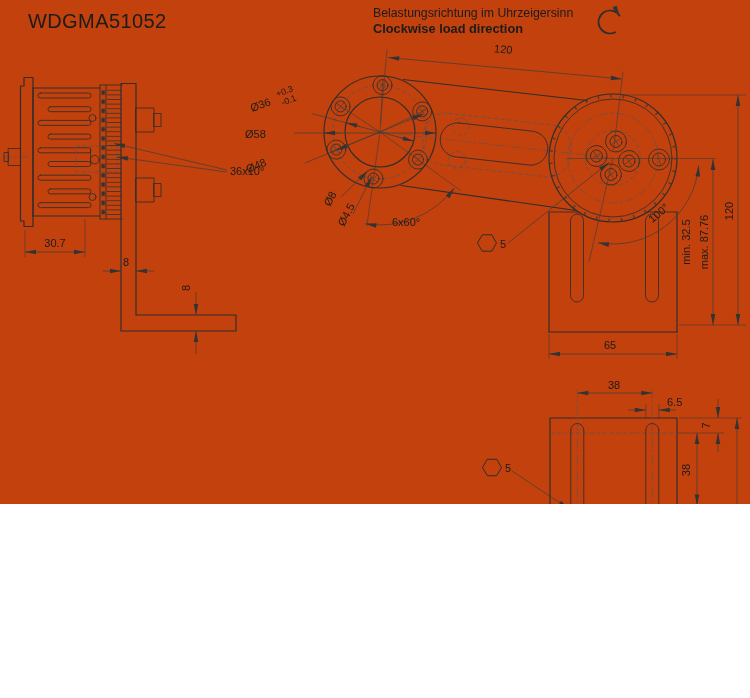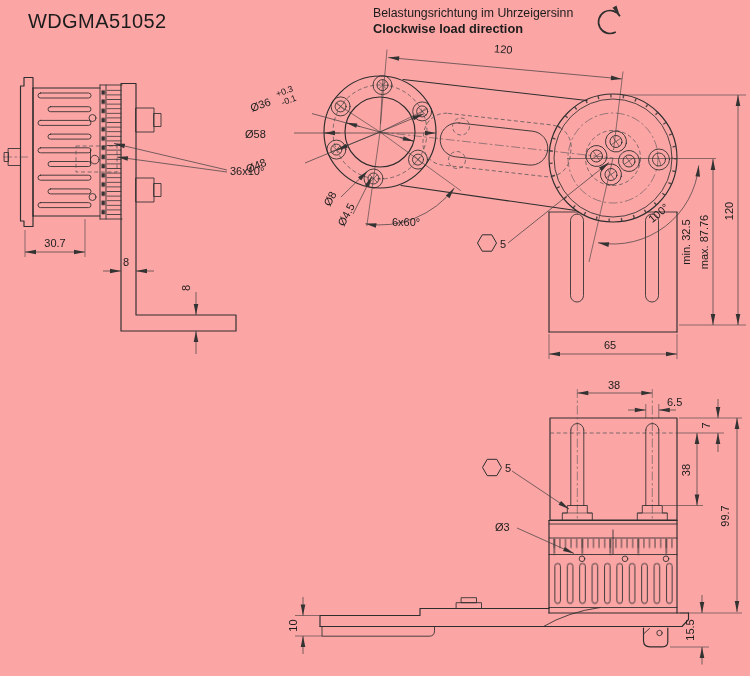--- a/index.html
+++ b/index.html
@@ -1,16 +1,16 @@
 <!DOCTYPE html>
 <html><head>
 <meta charset="utf-8">
 <style>
   html,body{margin:0;padding:0;background:#fff;}
-  #stage{width:750px;height:676px;background:#fca5a5;position:relative;overflow:hidden;}
+  #stage{width:750px;height:504px;background:#c2410c;position:relative;overflow:hidden;}
   svg{display:block;}
   text{fill:#1c1c1c;font-family:"Liberation Sans","DejaVu Sans",sans-serif;}
   .title{font-size:20px;letter-spacing:.4px;}
   .noteDe{font-size:12.3px;}
   .noteEn{font-size:12.8px;font-weight:bold;}
   .dtxt{font-size:11px;text-anchor:middle;}
   .dtxtS{font-size:11px;text-anchor:start;}
   .tol{font-size:8.8px;text-anchor:start;}
   .ol{fill:none;stroke:#2e2e2e;stroke-width:1.15;stroke-linejoin:round;stroke-linecap:round;}
   .ol2{fill:none;stroke:#2e2e2e;stroke-width:0.85;stroke-linejoin:round;stroke-linecap:round;}

